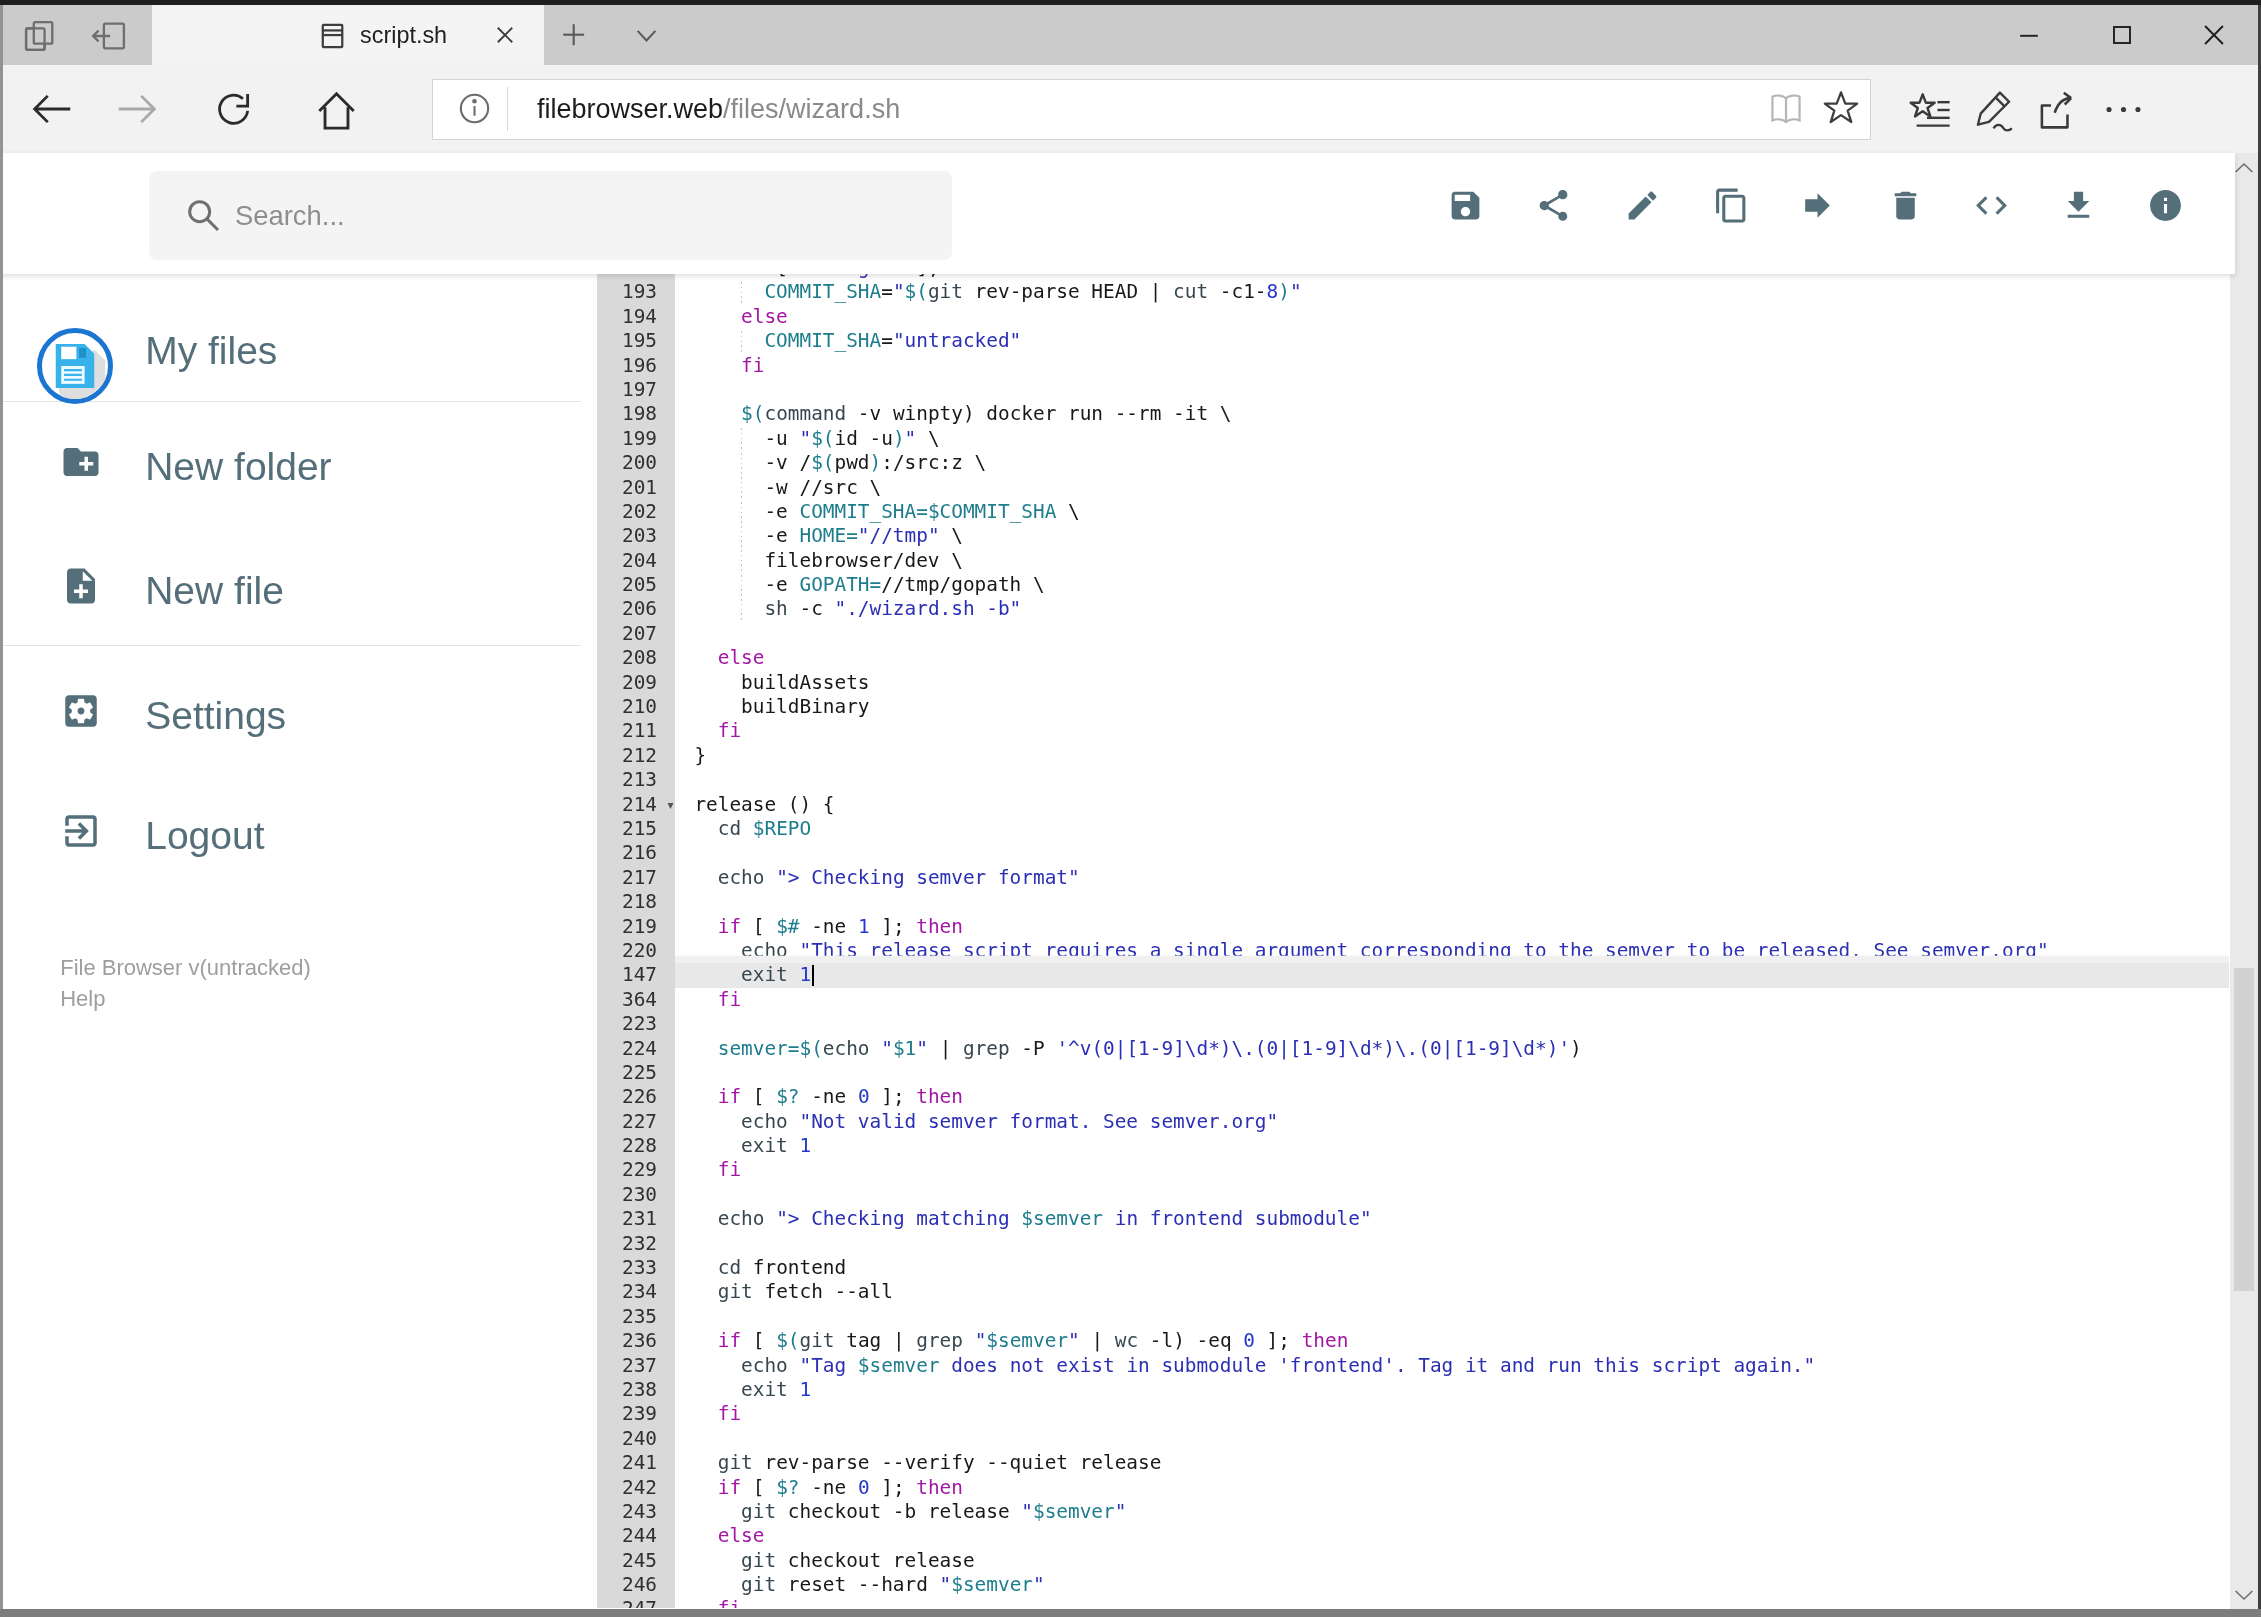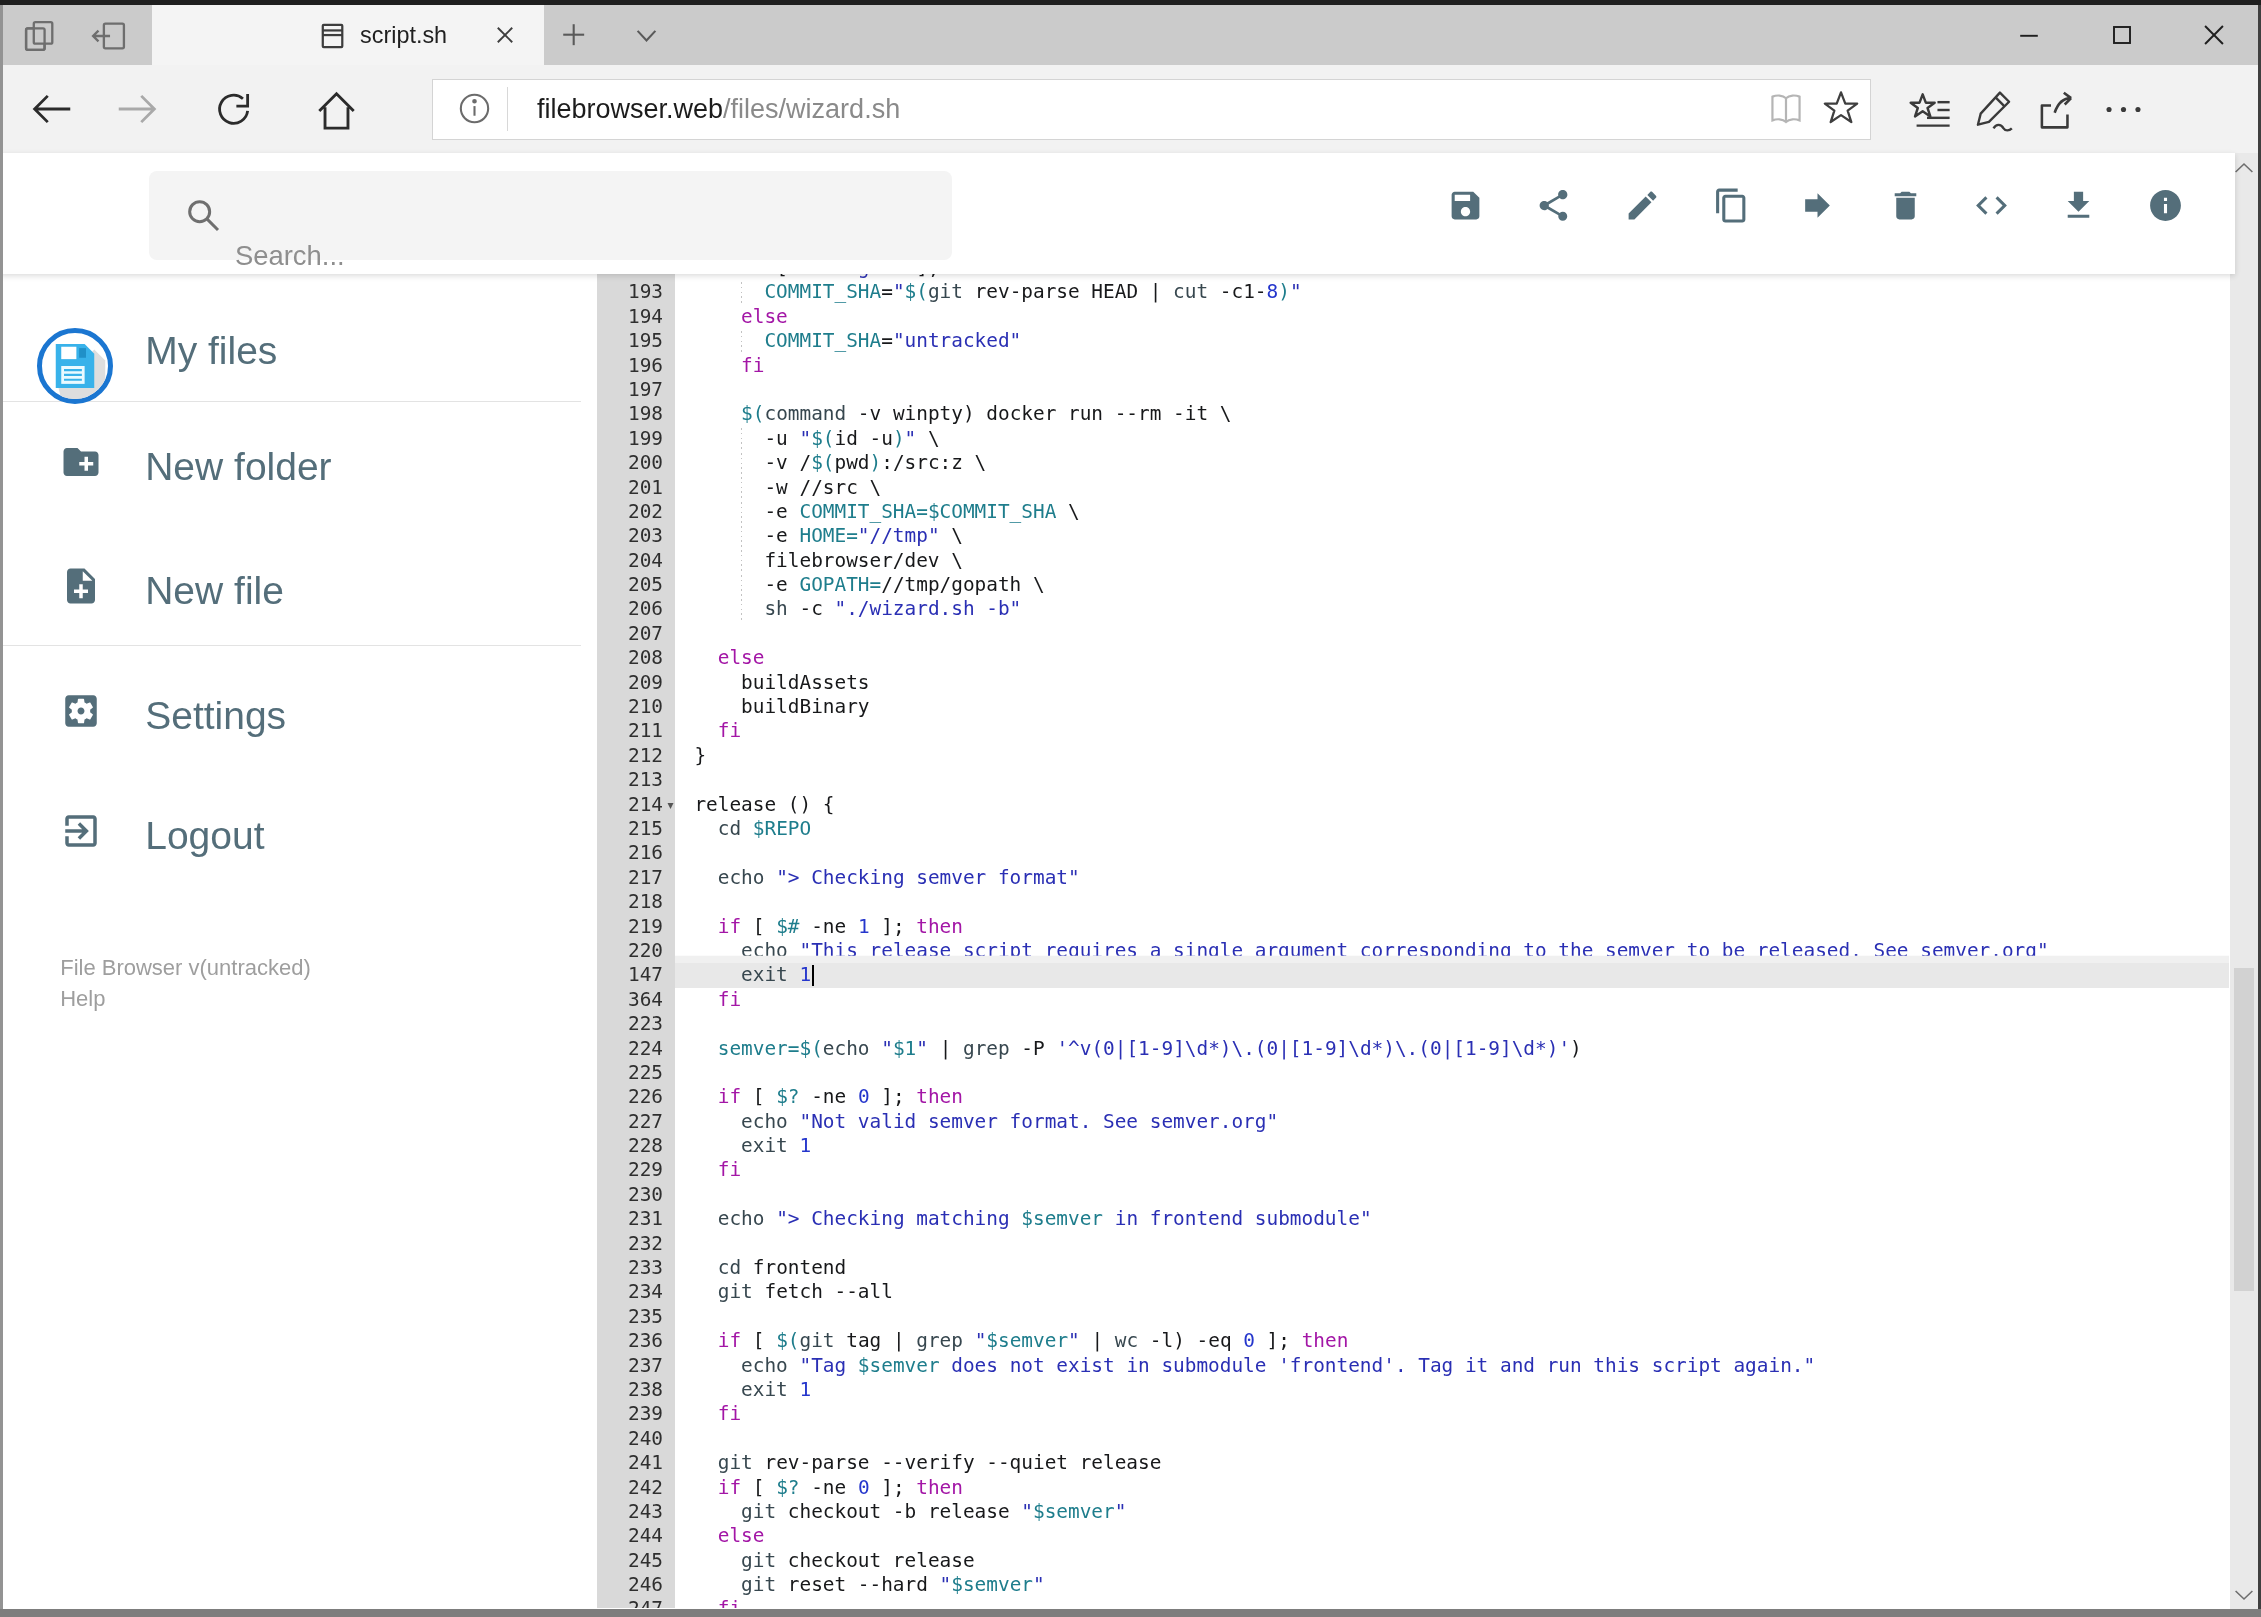--- a/index.html
+++ b/index.html
@@ -30,37 +30,37 @@
   #urlbox { position:absolute; left:432px; top:13.7px; width:1439px; height:61px; background:#fff; border:1.6px solid #d4d4d4; }
   #urltext { position:absolute; left:104px; top:14.5px; font-size:27px; white-space:nowrap; }
   #url-host { color:#1c1c1c; } #url-path { color:#8a8a8a; }
   #url-divider { position:absolute; left:74px; top:7.3px; width:0.8px; height:44px; background:#d8d8d8; }
 
   
   #appheader { left:0; top:153px; width:2235px; height:121px; background:#fff; box-shadow:0 2.4px 5.7px rgba(0,0,0,.14); z-index:5; }
   #logo { position:absolute; left:37px; top:175px; width:76px; height:76px; border-radius:50%;
           border:5.7px solid #1b76d1; background:#fff; overflow:hidden; }
   #searchbox { position:absolute; left:149px; top:18px; width:803px; height:89px; background:#f4f4f4; border-radius:8px; }
-  #search-ph { position:absolute; left:86px; top:29px; font-size:27.4px; color:#8e8e8e;margin-top:40px; }
+  #search-ph { position:absolute; left:86px; top:29px; font-size:27.4px; color:#8e8e8e; }
   .tool-btn { position:absolute; top:34px; width:37px; height:37px; fill:#546E7A; }
 
   
   #sidebar { left:3.2px; top:274px; width:594px; bottom:8px; background:#fff; }
   .side-item { position:absolute; left:0; width:581px; height:57px; cursor:pointer; }
   .side-item .lbl { position:absolute; left:142px; top:9.7px; font-size:39px; color:#546E7A; }
   .side-item svg { position:absolute; left:57px; top:5.7px; }
   .side-div { position:absolute; left:0; width:578px; height:0.8px; background:#e3e3e3; }
   #side-footer { position:absolute; left:57px; top:678px; font-size:22px; color:#9e9e9e; line-height:31px; }
 
   
   #editor { left:597px; top:274px; width:1632px; height:1334px; background:#fff; overflow:hidden;
     font-family:"DejaVu Sans Mono", monospace; font-size:19.4px; }
   #gutter { position:absolute; left:0; top:0; width:78px; height:100%; background:#d9d9d9; overflow:hidden; }
   #gutter-lines { position:absolute; top:-18px; left:0; width:100%; }
-  .ln { height:24.4px; line-height:24.4px; text-align:right; padding-right:12px; color:#2f2f2f; position:relative; }
+  .ln { height:24.4px; line-height:24.4px; text-align:right; padding-right:18px; color:#2f2f2f; position:relative; }
   .fold { position:absolute; right:1.6px; top:0; font-size:12px; color:#555; font-family:"DejaVu Sans", sans-serif; }
   #code-lines { position:absolute; top:-18px; left:78px; right:0; }
   .cl { height:24.4px; line-height:24.4px; white-space:pre; padding-left:19.4px; position:relative; }
   .cl.active { background:#e8e8e8; box-shadow:0 -7.3px 0 #f0f0f0; }
   .g4::before { content:''; position:absolute; left:calc(19.4px + 4ch); top:1.6px; bottom:1.6px; width:0.8px;
     background:repeating-linear-gradient(to bottom,#c2c2c2 0 1.6px,transparent 1.6px 4.8px); }
   .t-p{color:var(--tok-p);} .t-k{color:var(--tok-k);} .t-b{color:var(--tok-b);}
   .t-v{color:var(--tok-v);} .t-s{color:var(--tok-s);} .t-n{color:var(--tok-n);}
   .caret { display:inline-block; width:2.4px; height:21px; background:#000; vertical-align:middle; margin-left:0.8px; }
 

